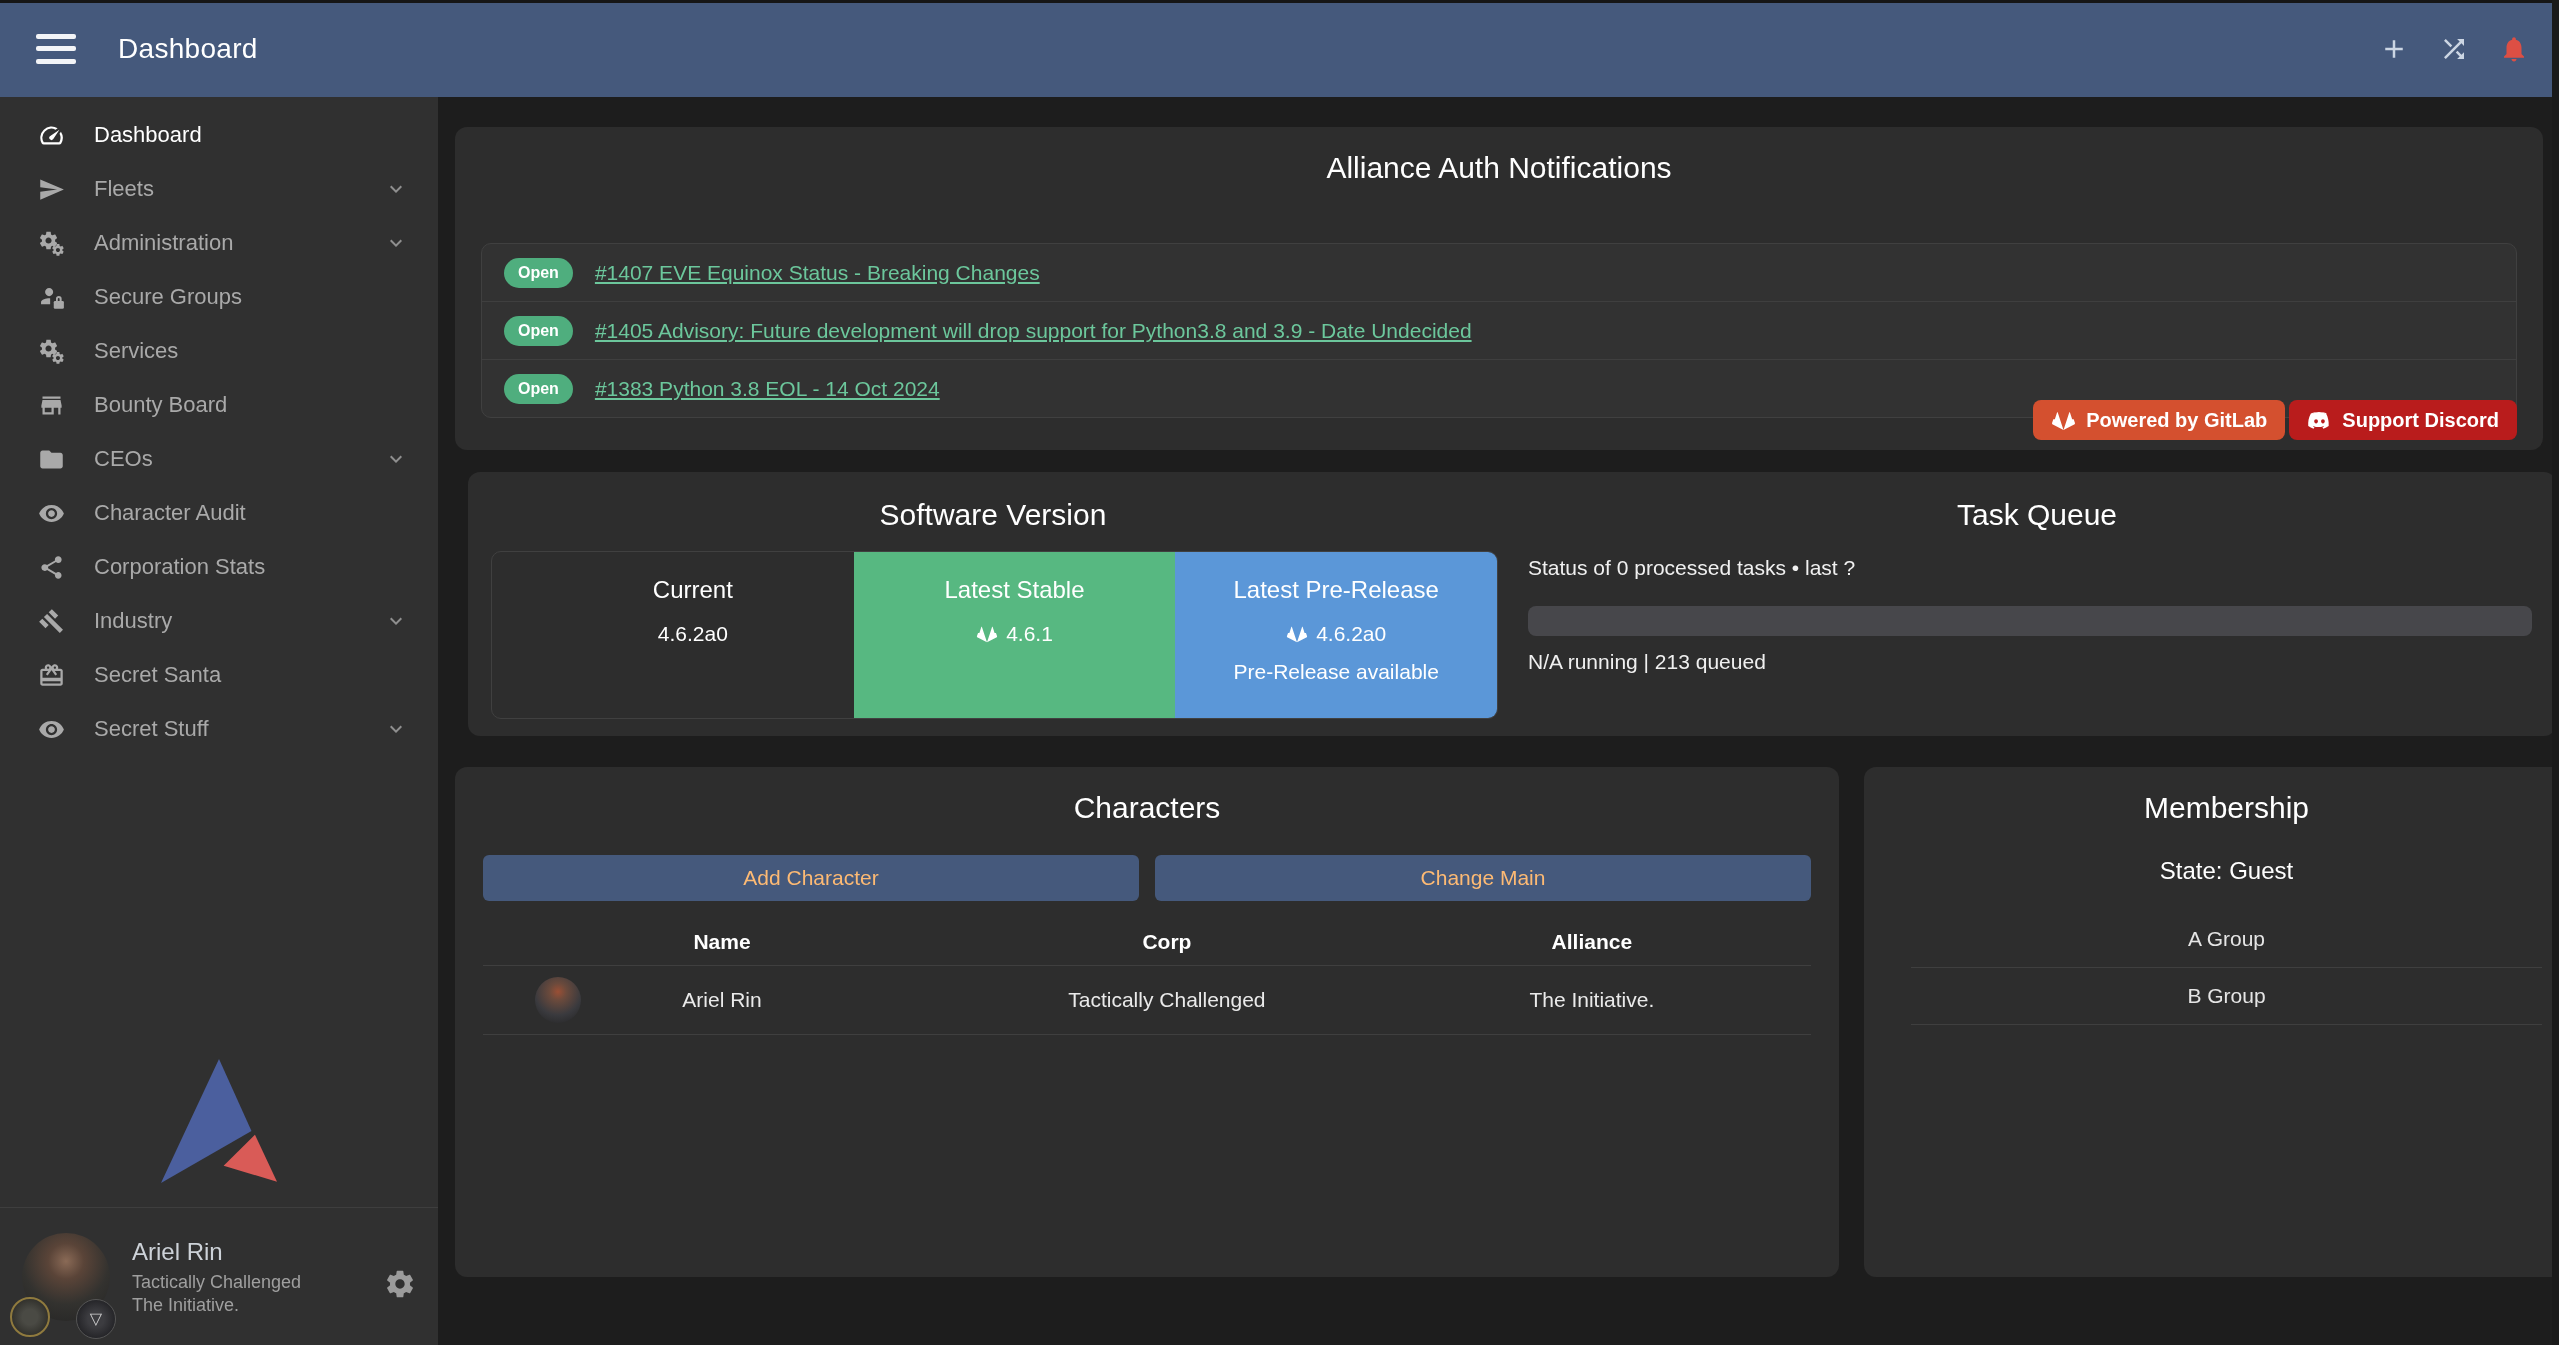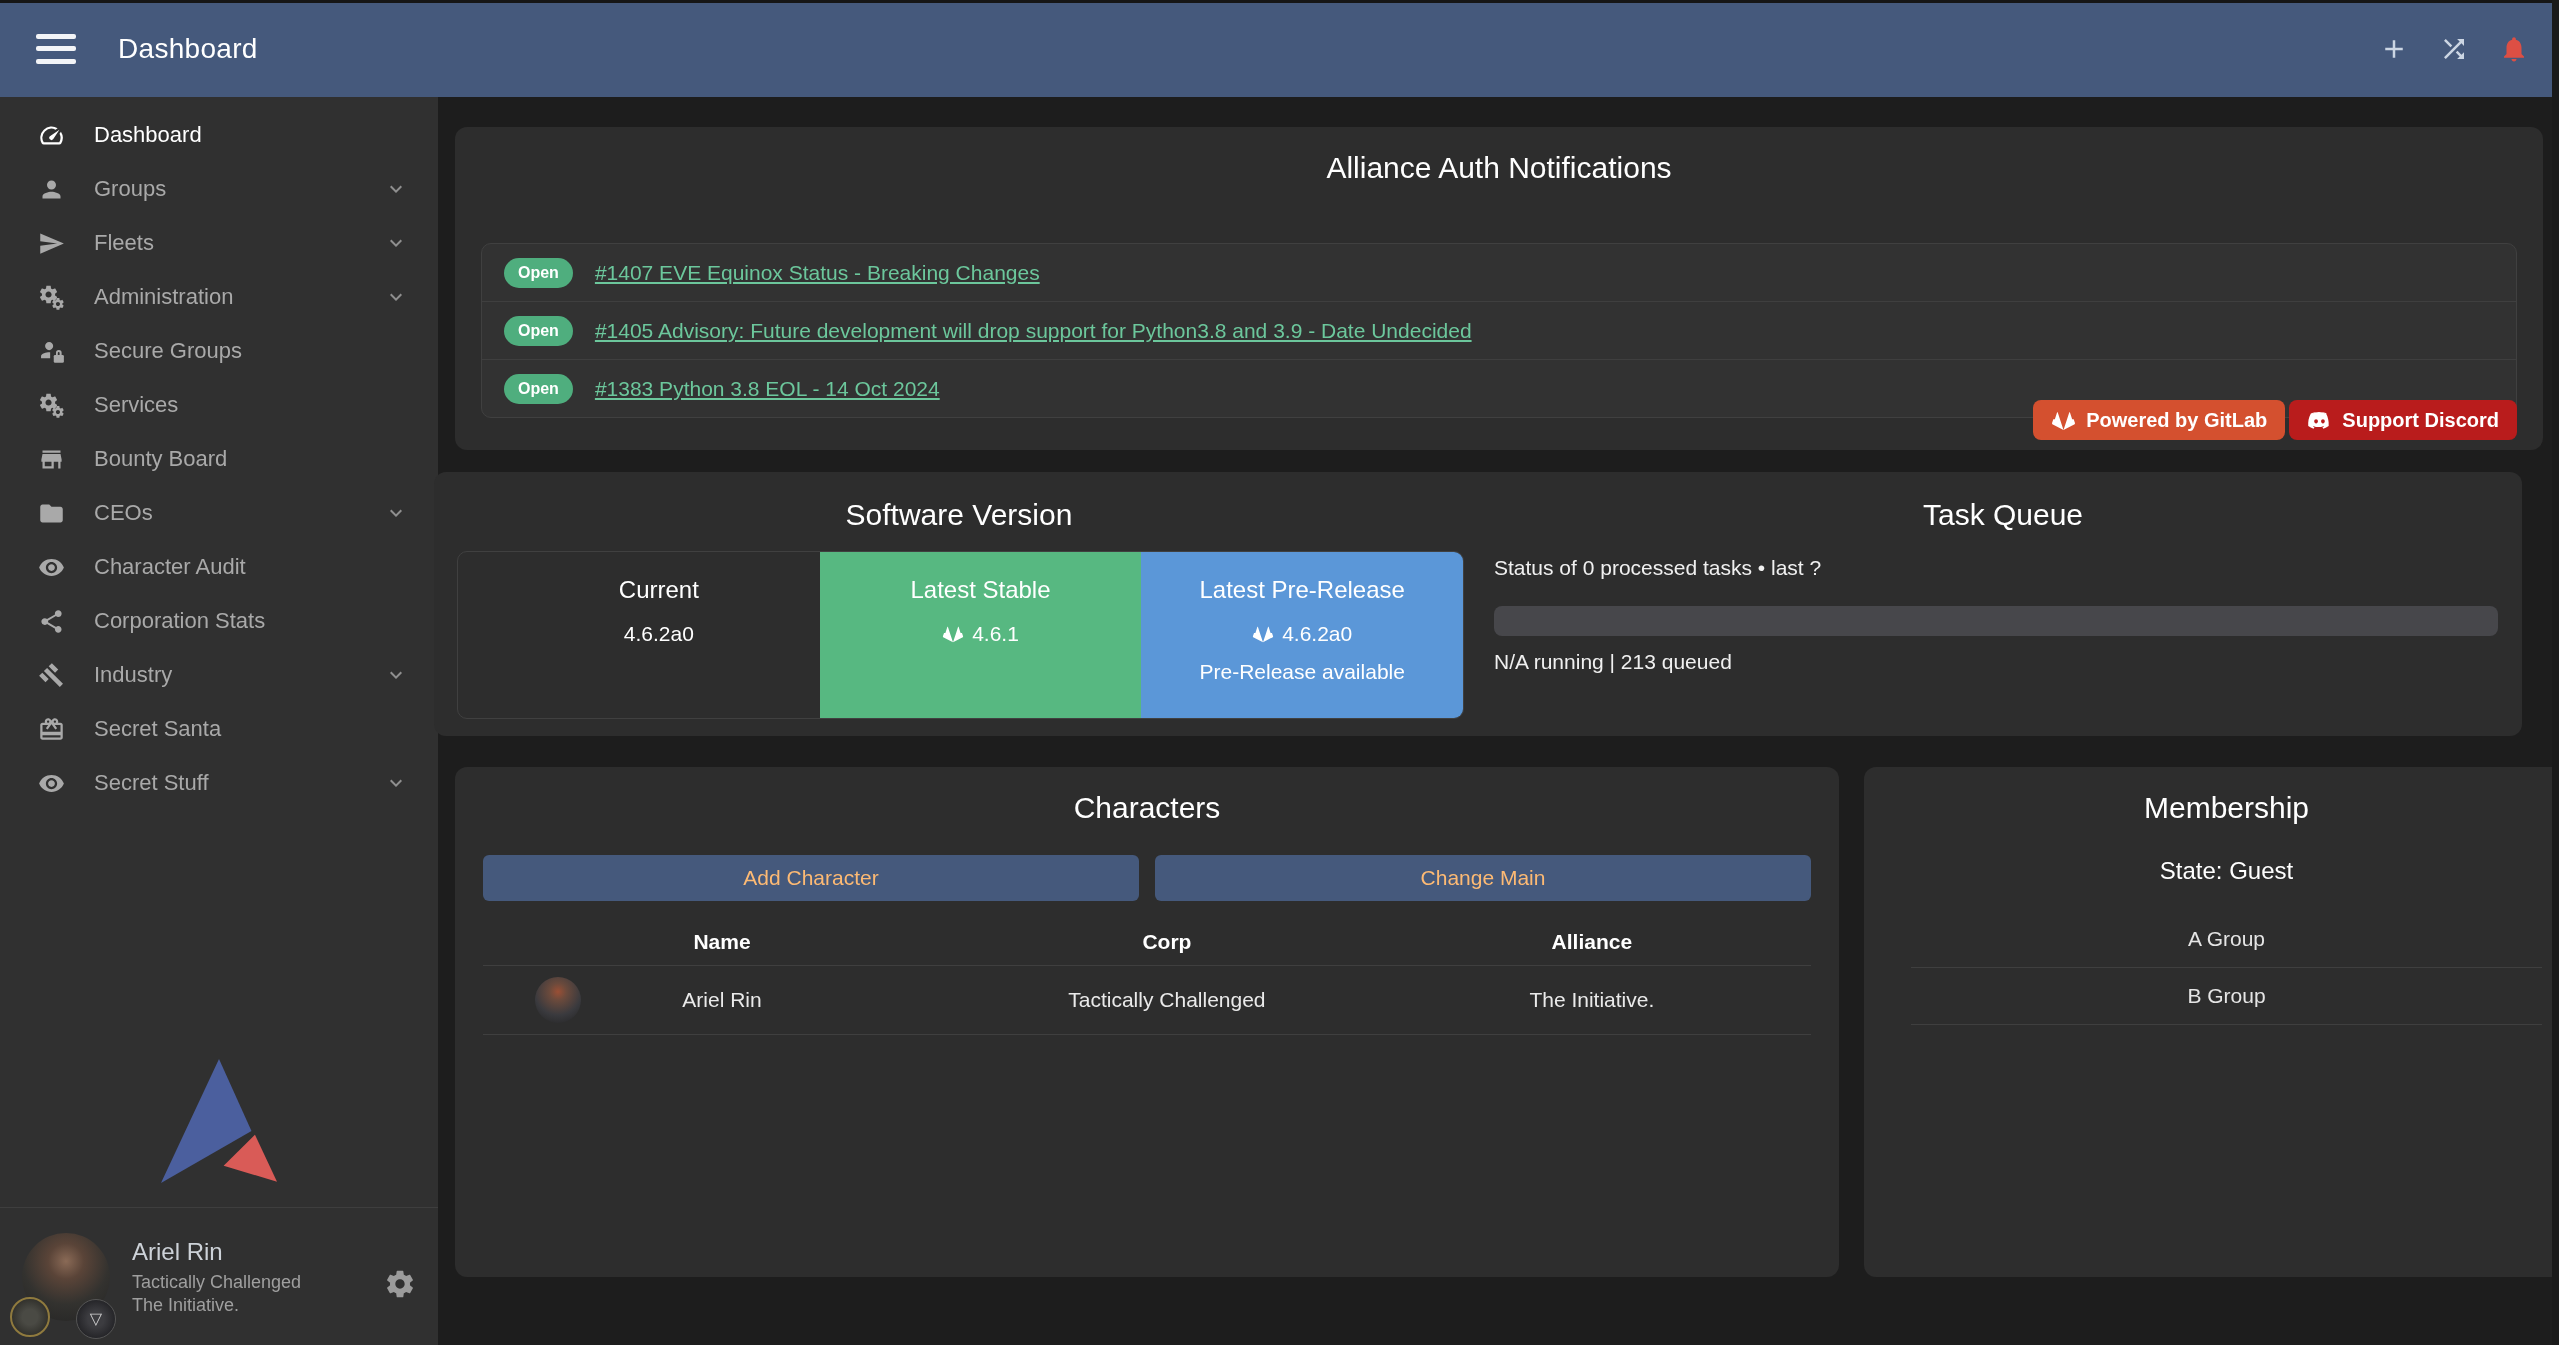--- a/index.html
+++ b/index.html
@@ -63,21 +63,21 @@
               padding:6px 14px;margin-right:22px;flex:none;}
   .notif-link{font-size:21px;color:#6cc79c;text-decoration:underline;cursor:pointer;}
   .badge-row{position:absolute;right:26px;bottom:10px;display:flex;gap:4px;}
   .shield-badge{height:40px;border-radius:8px;display:flex;align-items:center;padding:0 18px;
                 color:#fff;font-size:20px;font-weight:bold;cursor:pointer;}
   .shield-badge svg{width:25px;height:25px;fill:#fff;margin-right:10px;}
   .badge-gitlab{background:#d4502f;}
   .badge-discord{background:#b91c1c;}
 
   
-  #panel-versions{left:434px;top:472px;width:2088px;height:264px;}
+  #panel-versions{left:468px;top:472px;width:2088px;height:264px;}
   .sv-title{position:absolute;left:0;width:1050px;top:26px;}
   .tq-title{position:absolute;left:1050px;right:0;top:26px;}
   .version-table{position:absolute;left:23px;top:79px;width:1007px;height:168px;display:flex;
                  border:1px solid #404040;border-radius:10px;overflow:hidden;box-sizing:border-box;padding-left:40px;}
   .v-cell{flex:1;text-align:center;color:#fff;}
   .v-label{margin-top:24px;font-size:24px;}
   .v-ver{margin-top:18px;font-size:21px;display:flex;align-items:center;justify-content:center;gap:8px;}
   .v-ver svg{width:22px;height:22px;fill:#fff;}
   .v-note{margin-top:14px;font-size:21px;}
   .cell-stable{background:#57b881;}
@@ -149,33 +149,20 @@
 
       <div class="nav-item active">
         <span class="ico">
           <svg viewBox="0 0 24 24">
               <path d="M20.38 8.57l-1.23 1.85a8 8 0 0 1-.22 7.58H5.07A8 8 0 0 1 15.58 6.85l1.85-1.23A10 10 0 0 0 3.35 19a2 2 0 0 0 1.72 1h13.85a2 2 0 0 0 1.74-1 10 10 0 0 0-.27-10.43zm-9.79 6.84a2 2 0 0 0 2.83 0l5.66-8.49-8.49 5.66a2 2 0 0 0 0 2.83z"></path>
             </svg>
         </span>
         <span class="lbl">Dashboard</span>
       </div>
 
-      <div class="nav-item">
-        <span class="ico">
-          <svg viewBox="0 0 24 24">
-              <path d="M12 12c2.21 0 4-1.79 4-4s-1.79-4-4-4-4 1.79-4 4 1.79 4 4 4zm0 2c-2.67 0-8 1.34-8 4v2h16v-2c0-2.66-5.33-4-8-4z"></path>
-            </svg>
-        </span>
-        <span class="lbl">Groups</span>
-        <span class="chev">
-          <svg viewBox="0 0 24 24">
-              <path d="M7.41 8.59L12 13.17l4.59-4.58L18 10l-6 6-6-6 1.41-1.41z"></path>
-            </svg>
-        </span>
-      </div>
 
       <div class="nav-item">
         <span class="ico">
           <svg viewBox="0 0 24 24">
               <path d="M2.01 21L23 12 2.01 3 2 10l15 2-15 2z"></path>
             </svg>
         </span>
         <span class="lbl">Fleets</span>
         <span class="chev">
           <svg viewBox="0 0 24 24">

